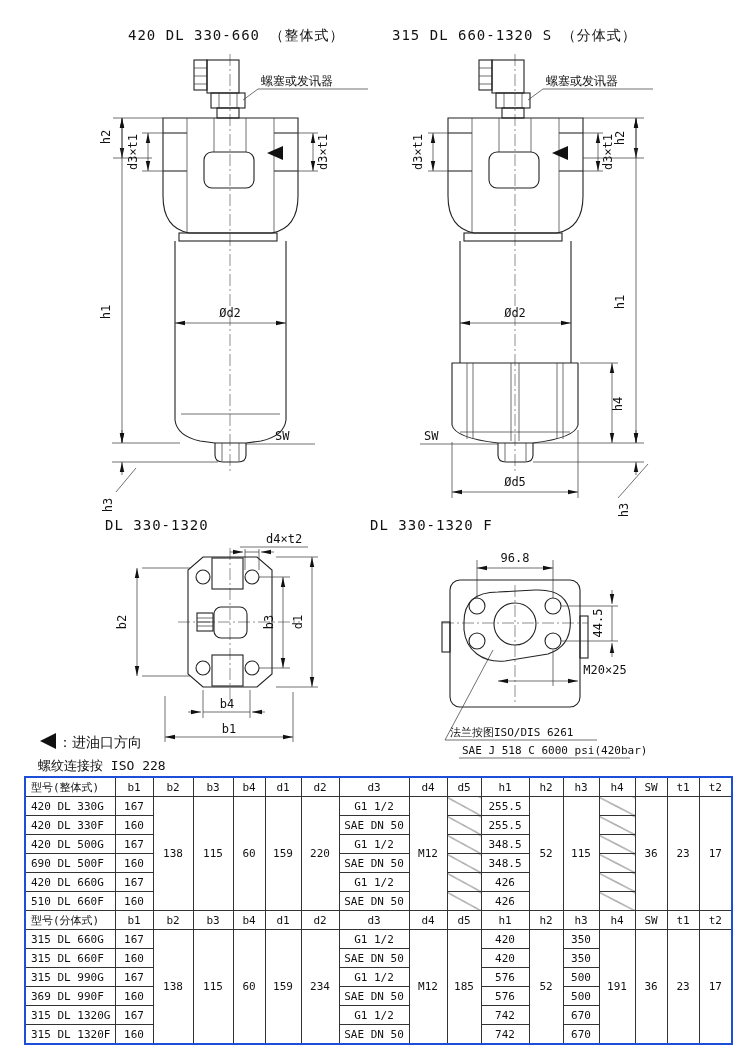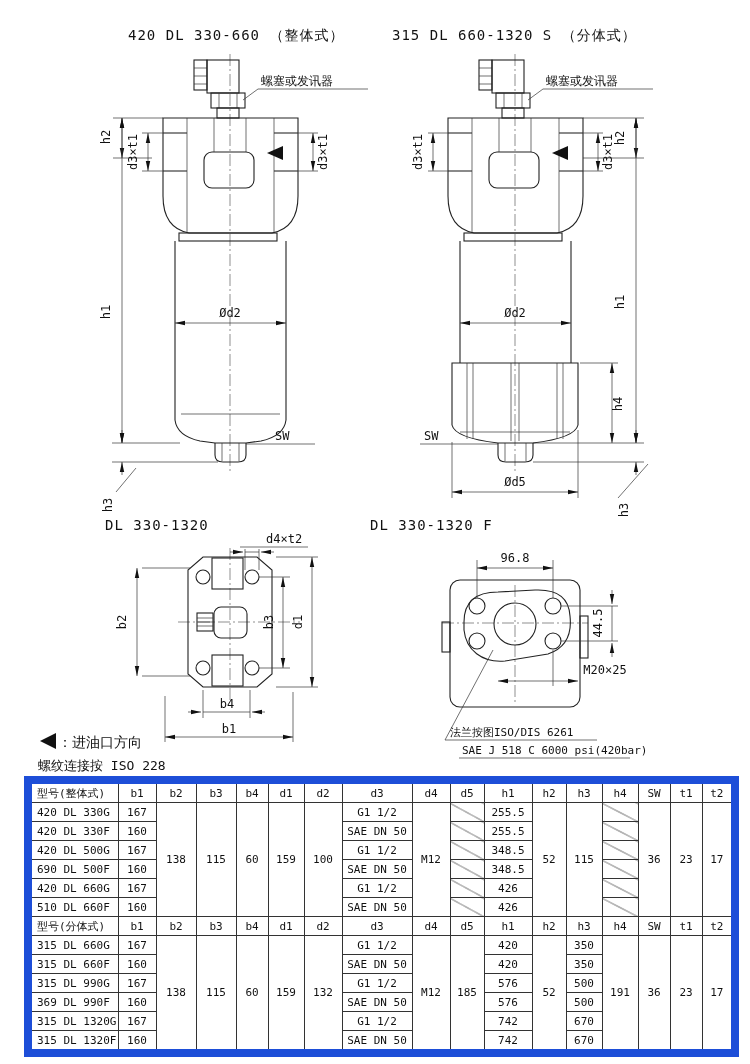--- a/index.html
+++ b/index.html
@@ -13,21 +13,21 @@
   svg .note2{font-size:13px;}
   svg .o{stroke:#222;stroke-width:1.1;fill:none;}
   svg .t{stroke:#333;stroke-width:0.7;fill:none;}
   svg .dim{stroke:#333;stroke-width:0.7;fill:none;}
   svg .cl{stroke:#444;stroke-width:0.6;fill:none;stroke-dasharray:12 3 2 3;}
   svg .fillb{fill:#111;stroke:none;}
   table.spec{position:absolute;left:24px;top:776px;width:707px;border-collapse:collapse;
     table-layout:fixed;font-size:11px;color:#111;}
   table.spec td,table.spec th{border:1px solid #333;height:18px;padding:0 1px;text-align:center;
     font-weight:normal;white-space:nowrap;overflow:hidden;font-size:11px;}
-  table.spec{border:8px solid #1d4ed8;}
+  table.spec{border:2px solid #1d4ed8;}
   table.spec .model{text-align:left;padding-left:5px;}
   table.spec .diag{background:linear-gradient(to top right,transparent calc(50% - 0.6px),#333 50%,transparent calc(50% + 0.6px));}
 </style>
 </head>
 <body>
 
 <div id="page">
 <svg width="750" height="775" viewBox="0 0 750 775">
   <defs>
     <marker id="m" markerWidth="11" markerHeight="7" refX="10" refY="3" orient="auto-start-reverse" markerUnits="userSpaceOnUse">
@@ -320,21 +320,21 @@
           <th>t1</th>
           <th>t2</th>
         </tr>
         <tr>
           <td class="model">420 DL 330G</td>
           <td>167</td>
           <td rowspan="6">138</td>
           <td rowspan="6">115</td>
           <td rowspan="6">60</td>
           <td rowspan="6">159</td>
-          <td rowspan="6">100</td>
+          <td rowspan="6">220</td>
           <td>G1 1/2</td>
           <td rowspan="6">M12</td>
           <td class="diag"></td>
           <td>255.5</td>
           <td rowspan="6">52</td>
           <td rowspan="6">115</td>
           <td class="diag"></td>
           <td rowspan="6">36</td>
           <td rowspan="6">23</td>
           <td rowspan="6">17</td>
@@ -398,21 +398,21 @@
           <th>t1</th>
           <th>t2</th>
         </tr>
         <tr>
           <td class="model">315 DL 660G</td>
           <td>167</td>
           <td rowspan="6">138</td>
           <td rowspan="6">115</td>
           <td rowspan="6">60</td>
           <td rowspan="6">159</td>
-          <td rowspan="6">132</td>
+          <td rowspan="6">234</td>
           <td>G1 1/2</td>
           <td rowspan="6">M12</td>
           <td rowspan="6">185</td>
           <td>420</td>
           <td rowspan="6">52</td>
           <td>350</td>
           <td rowspan="6">191</td>
           <td rowspan="6">36</td>
           <td rowspan="6">23</td>
           <td rowspan="6">17</td>

